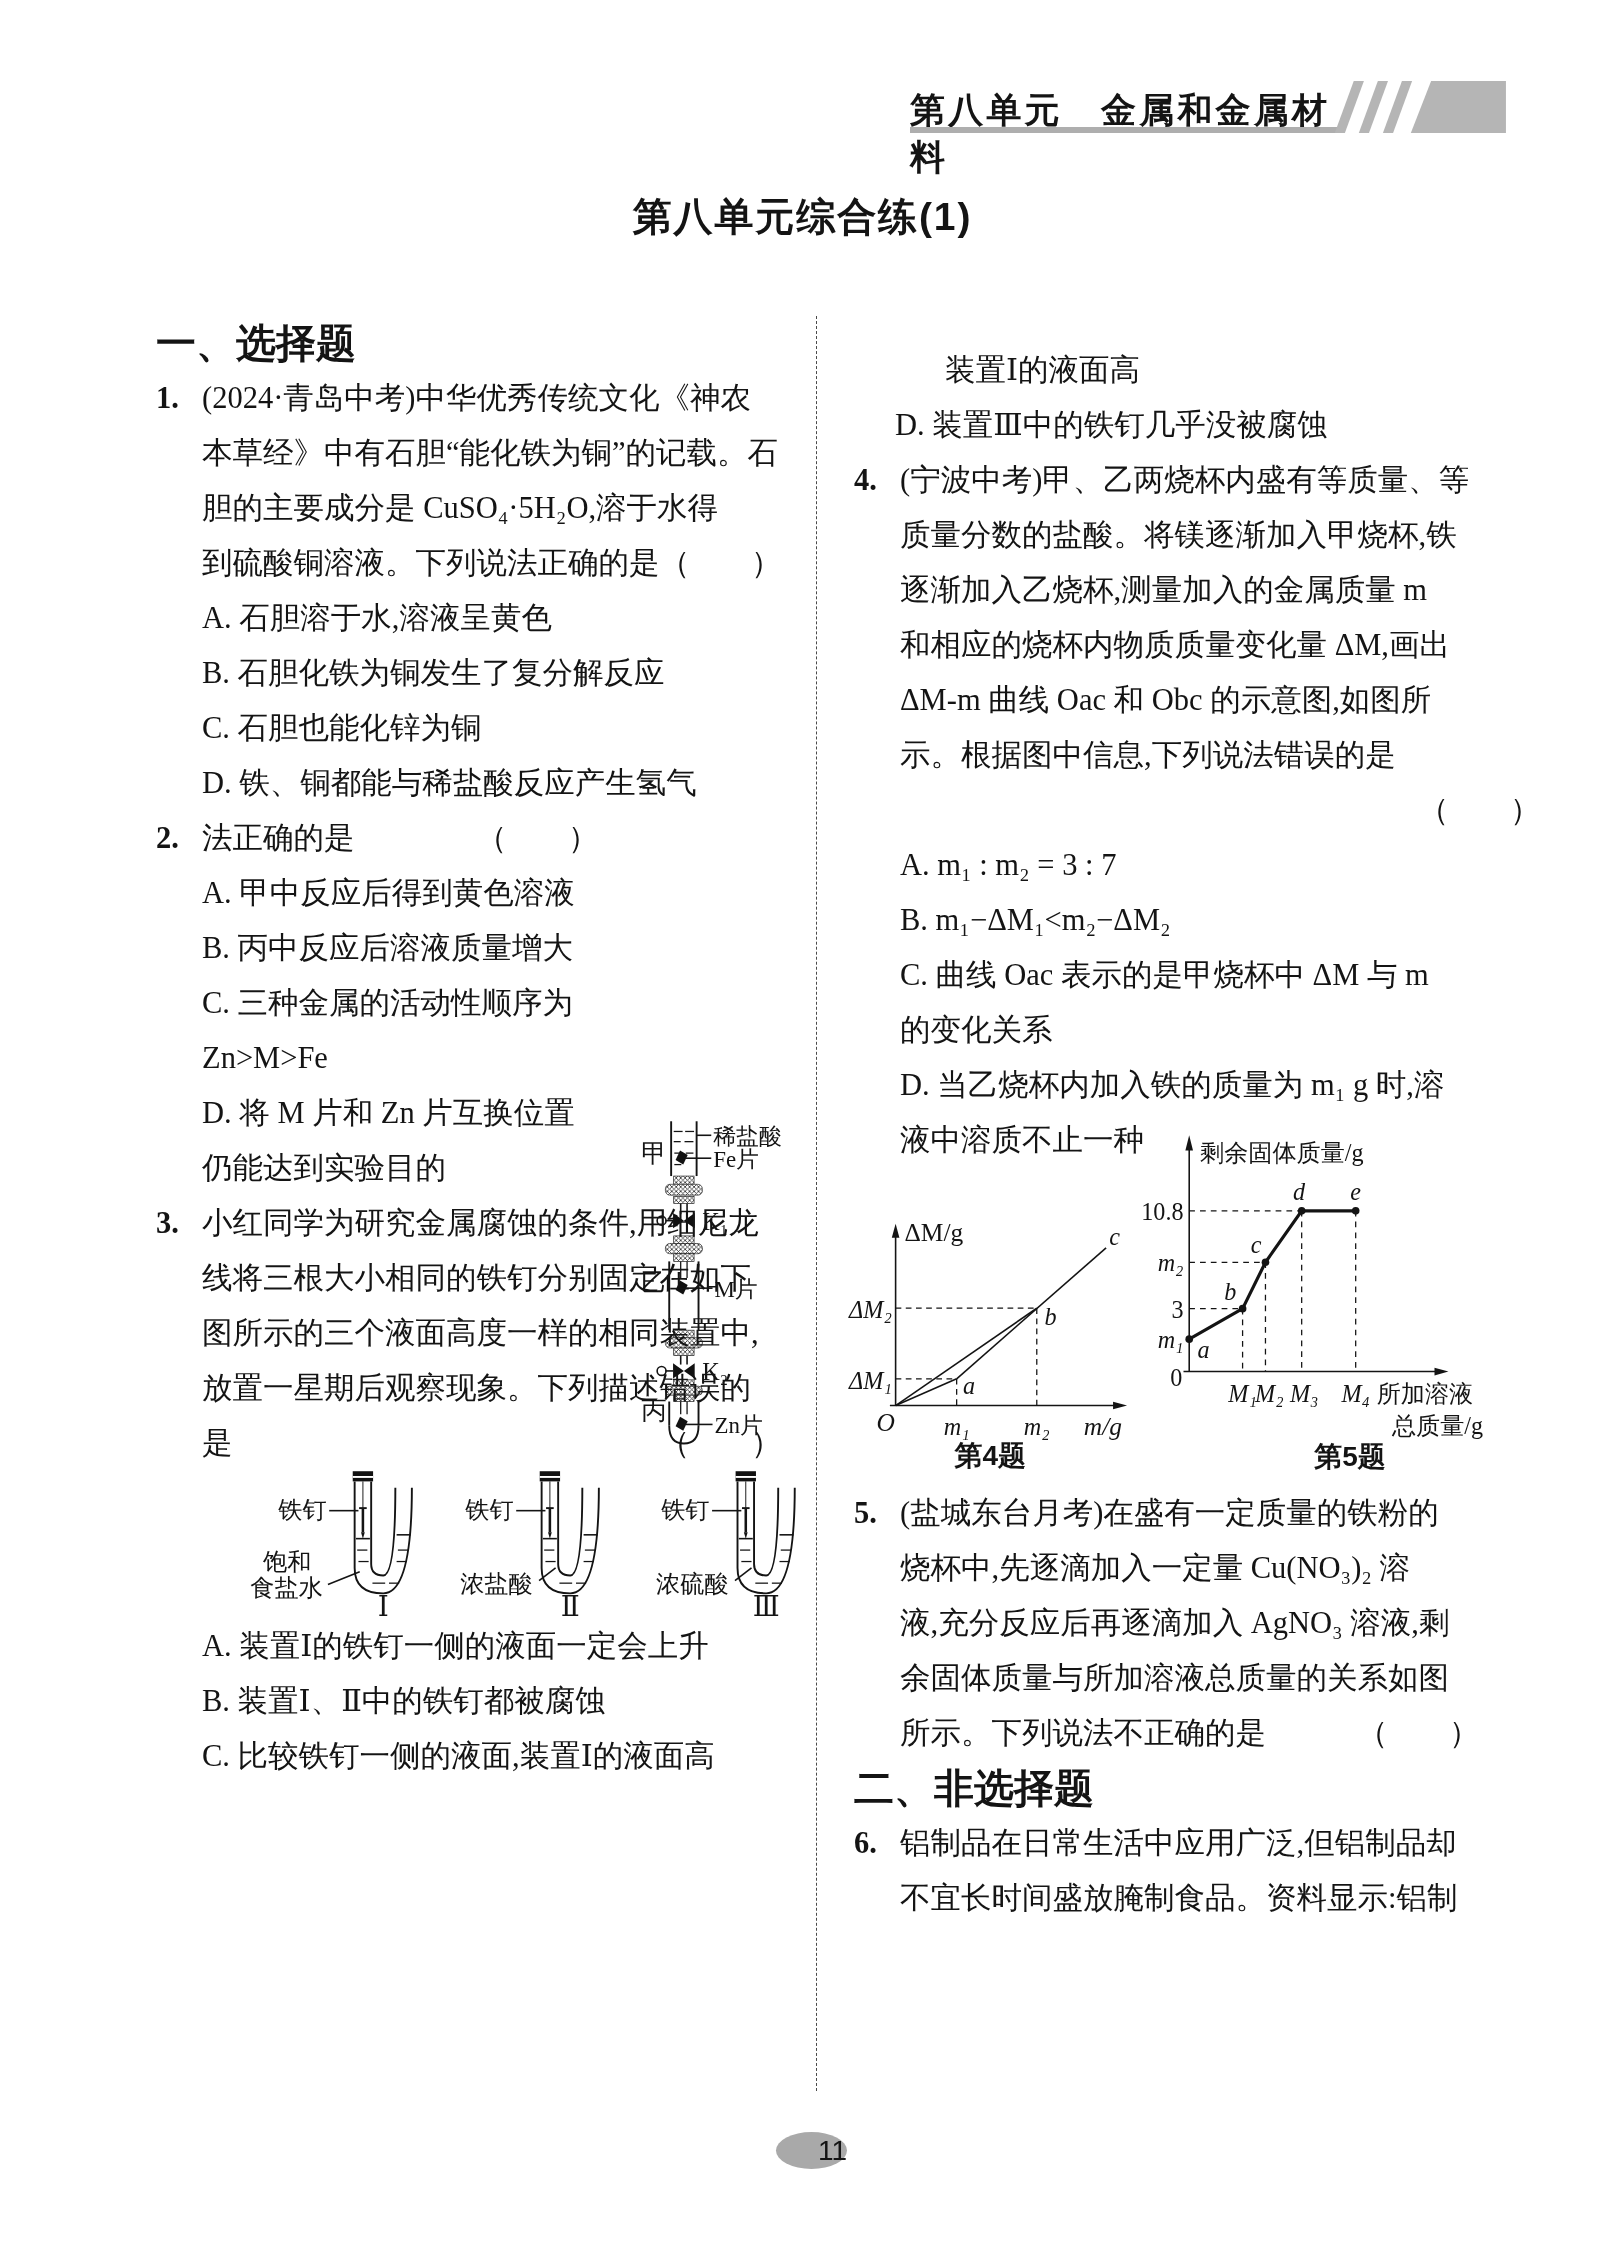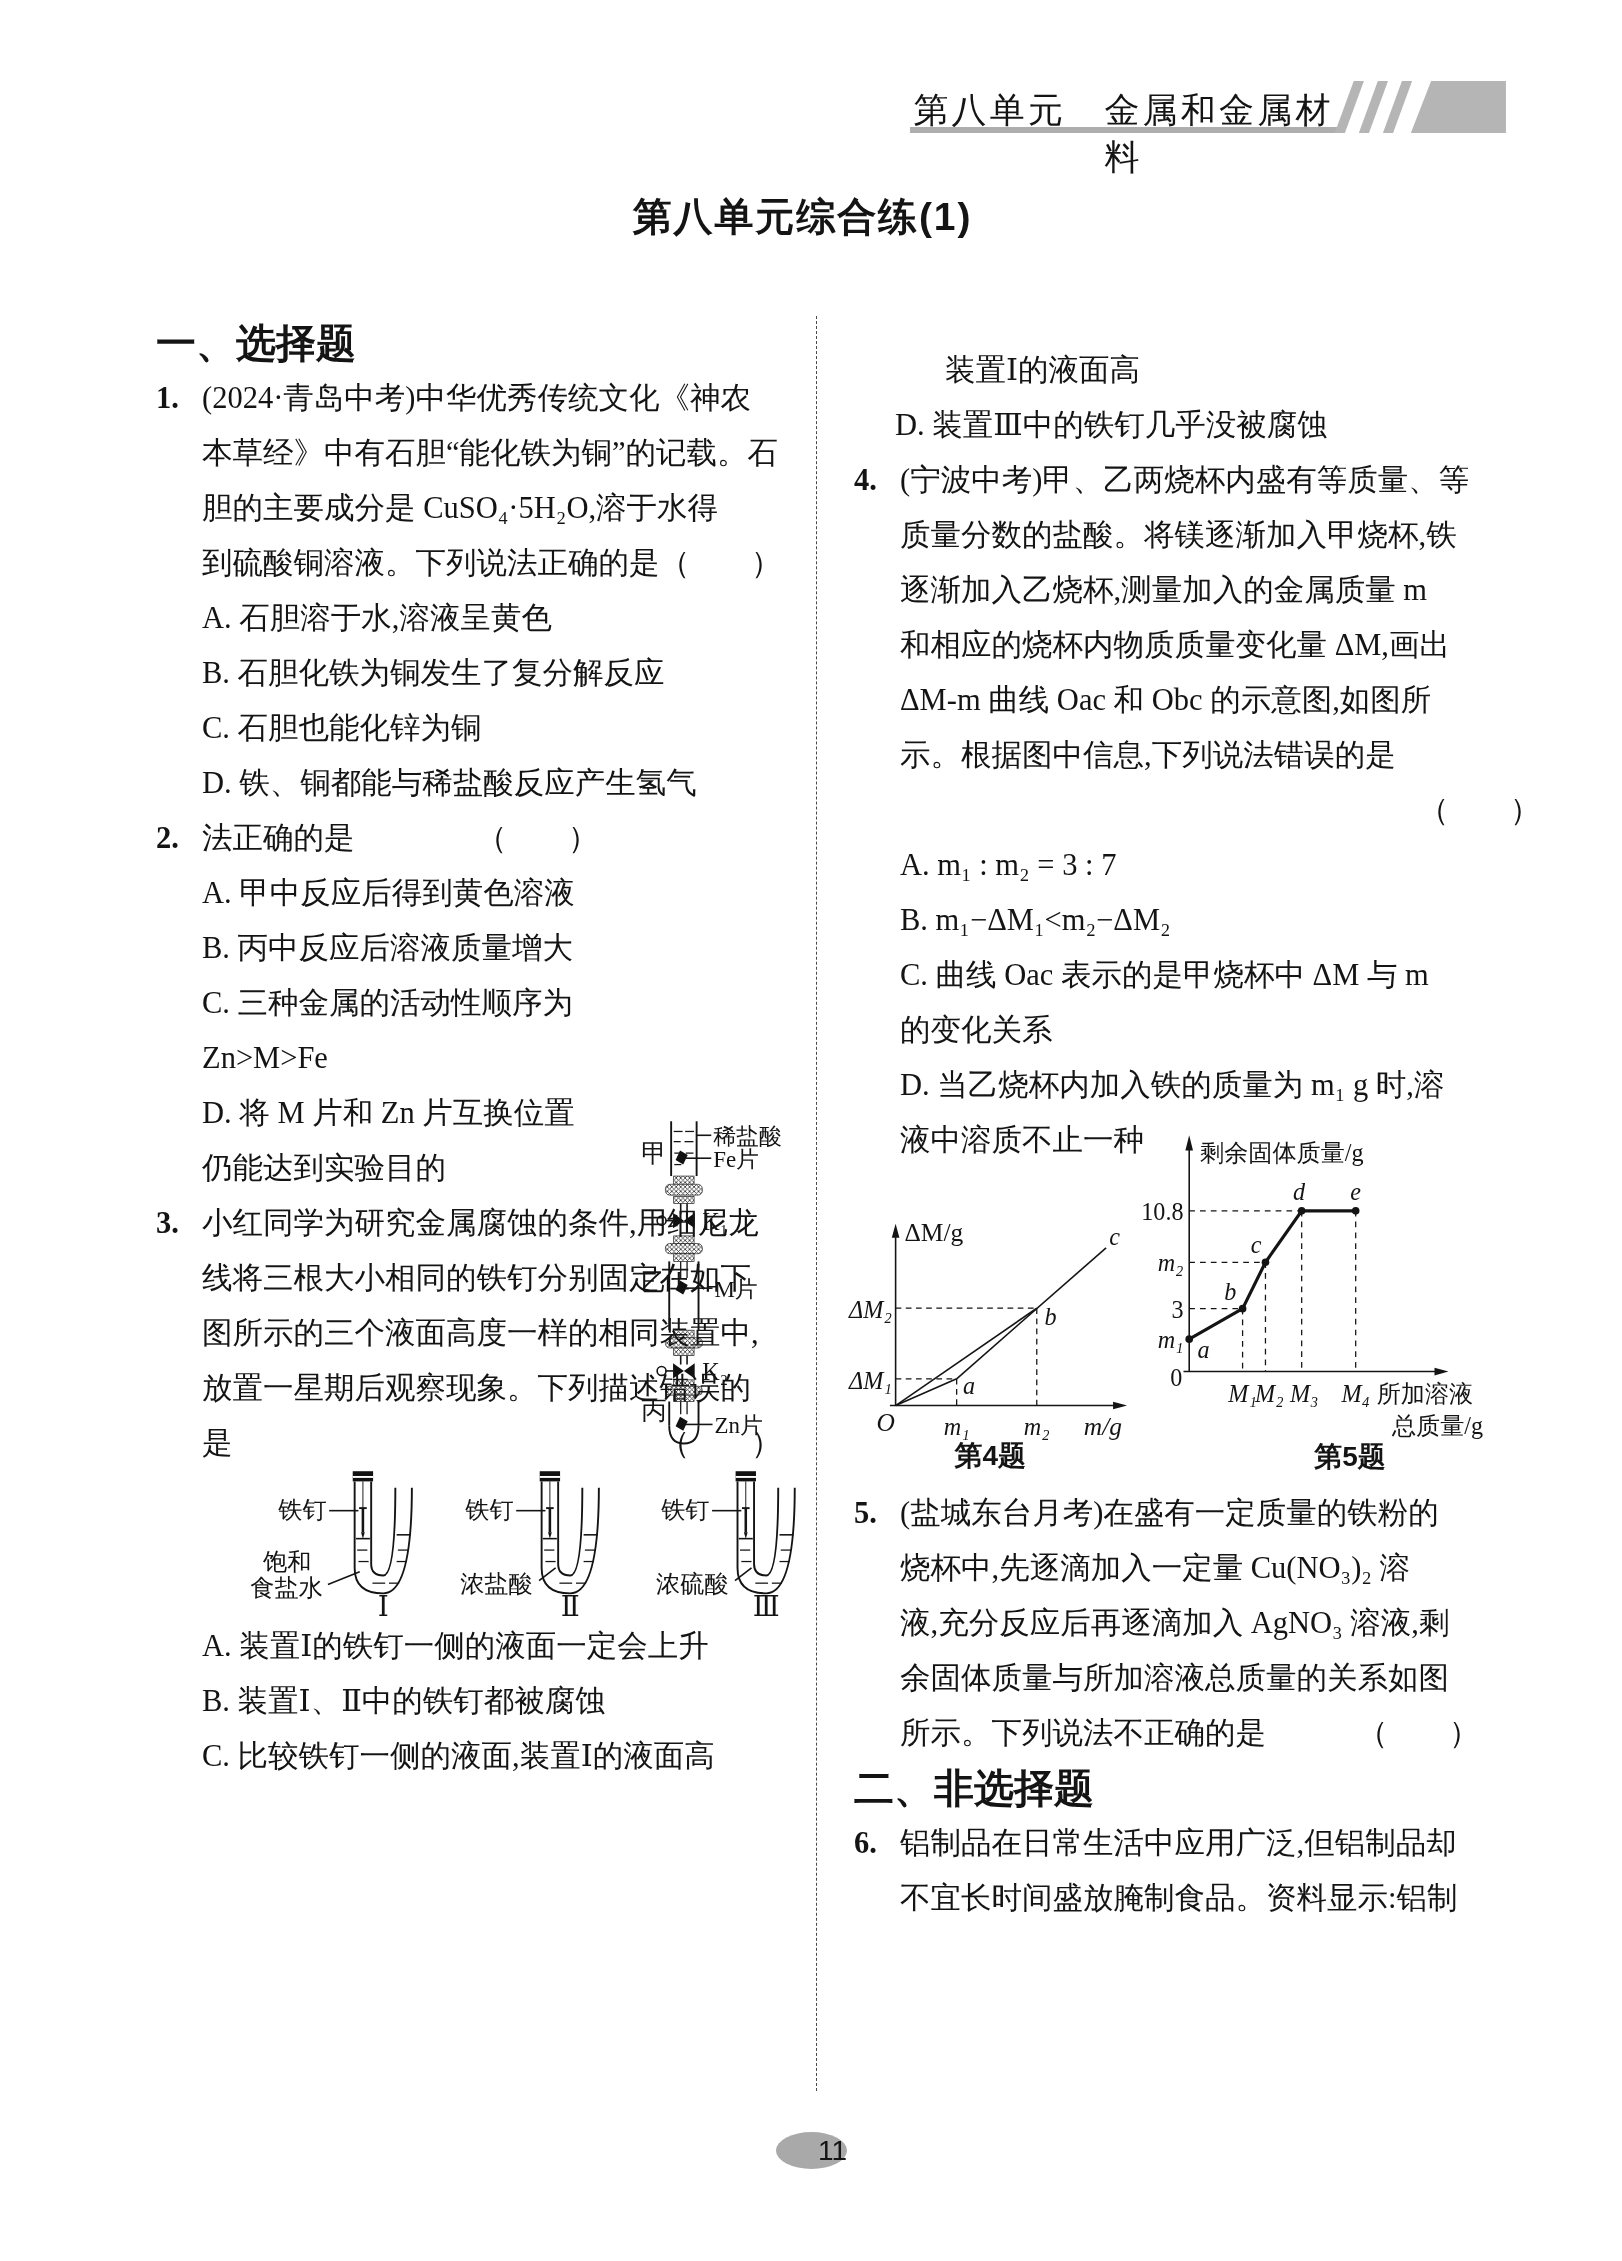--- a/index.html
+++ b/index.html
@@ -1,19 +1,19 @@
 <!DOCTYPE html>
 <html style="font-size:10.2px"><head>
 <meta charset="utf-8">
 <style>
   html,body{margin:0;padding:0;background:#e8e8e8;}
   .page{position:relative;width:1623px;height:2261px;background:#ffffff;overflow:hidden;
         font-family:"Liberation Serif","DejaVu Serif",serif;color:#141414;}
-  .hdr-text{position:absolute;left:910px;top:87px;width:427px;text-align:center;
-        font-size:35px;font-weight:normal;letter-spacing:3.2px;}
+  .hdr-text{position:absolute;left:910px;top:87px;width:427px;
+        font-size:35px;font-weight:bold;letter-spacing:3.2px;}
   .hdr-bar{position:absolute;left:910px;top:127px;width:431px;height:6.4px;background:#aeaeae;}
   .hdr-stripes{position:absolute;left:1322px;top:81px;}
   .title{position:absolute;left:0;top:190px;width:1605px;text-align:center;font-size:39px;
         font-weight:bold;font-family:"Liberation Sans","DejaVu Sans",sans-serif;letter-spacing:1.9px;}
   .divider{position:absolute;left:816px;top:316px;height:1775px;border-left:1.9px dashed #4a4a4a;}
   .col{position:absolute;font-size:30.5px;line-height:55px;}
   .lcol{left:156px;top:316px;width:639px;}
   .rcol{left:838px;top:343px;width:693px;margin-left:16px;}
   .sect{font-weight:bold;font-size:40px;font-family:"Liberation Sans","DejaVu Sans",sans-serif;}
   .q{position:relative;padding-left:46px;}

